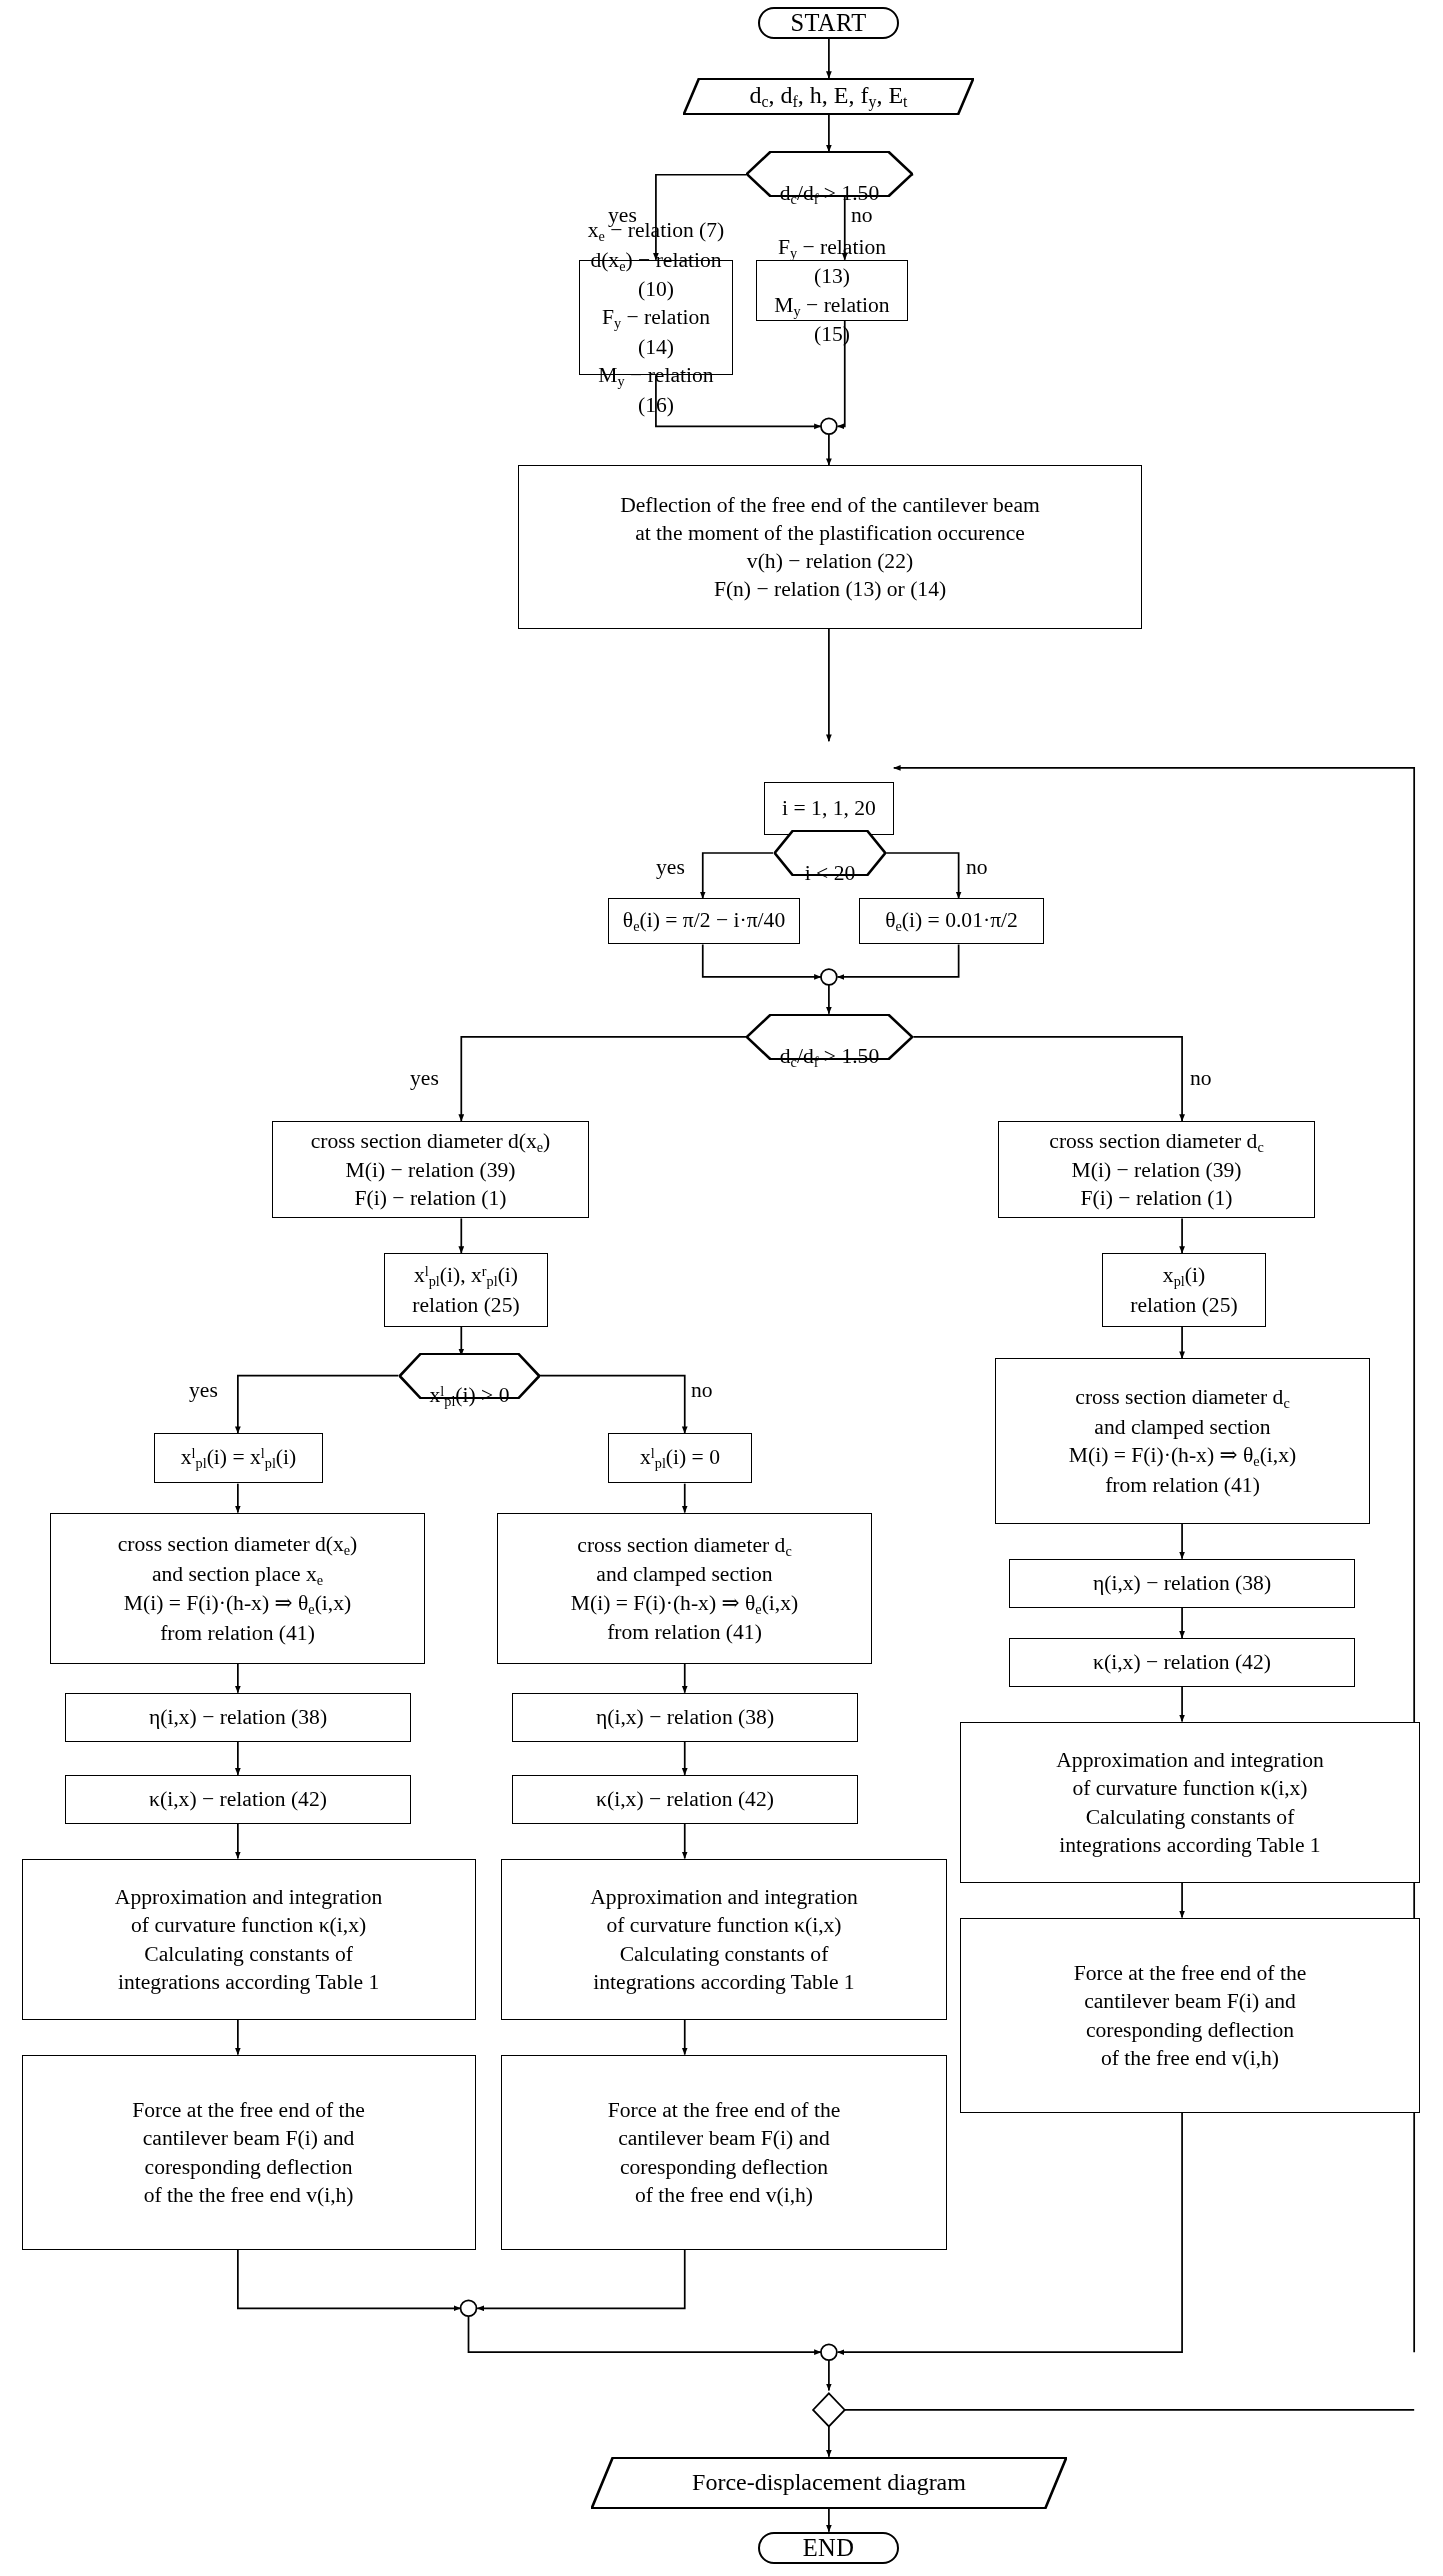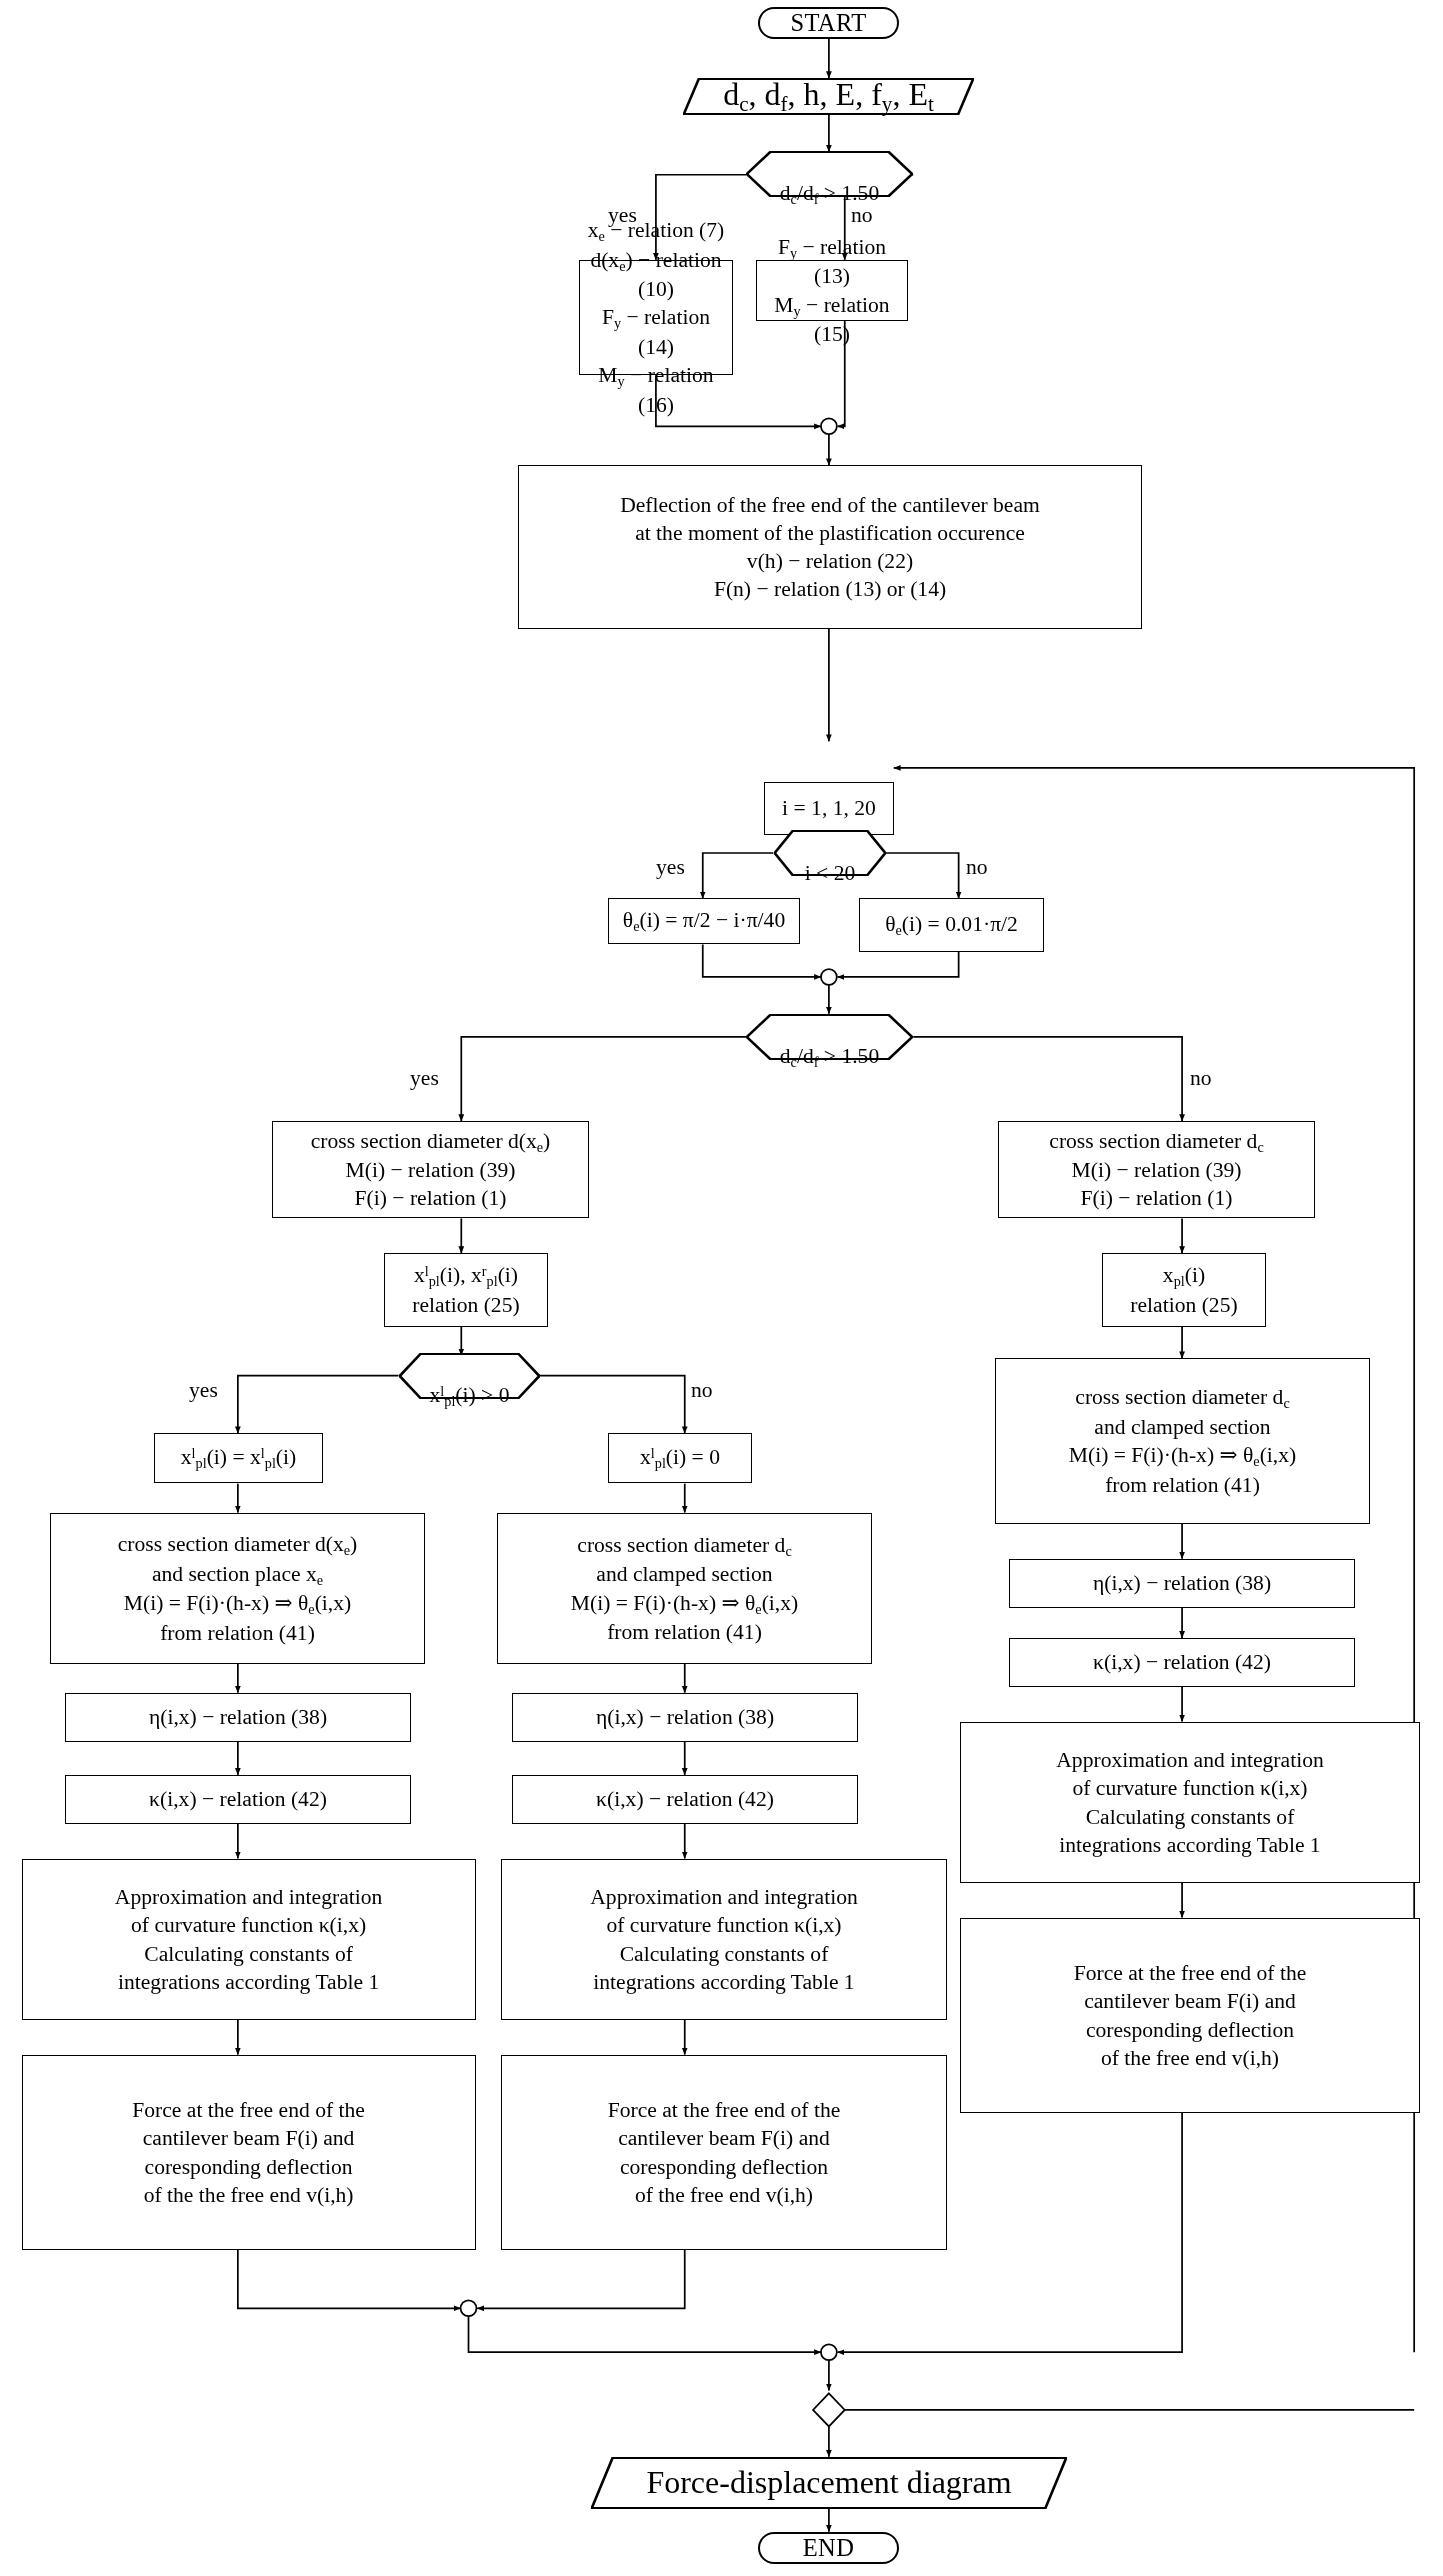--- a/index.html
+++ b/index.html
@@ -7,21 +7,21 @@
   #canvas{position:relative;width:1443px;height:2576px;background:#fff;overflow:hidden;}
   #wires{position:absolute;left:0;top:0;width:1443px;height:2576px;pointer-events:none;}
   .node{position:absolute;box-sizing:border-box;display:flex;align-items:center;
         justify-content:center;text-align:center;background:#fff;border:1.8px solid #000;
         line-height:1.30;}
   .node .inner{width:100%;padding:0 4.3px;border-radius:12px;}
   .proc{font-size:21.6px;}
   .term{border-radius:720px;border-width:2.2px;font-size:24.5px;letter-spacing:0.4px;}
   .io{border:none;background:transparent;}
   .io .shape{position:absolute;left:0;top:0;width:100%;height:100%;}
-  .io .txt{position:relative;z-index:2;font-size:32px;width:100%;text-align:center;}
+  .io .txt{position:relative;z-index:2;font-size:24px;width:100%;text-align:center;}
   .dec{border:none;background:transparent;}
   .dec .shape{position:absolute;left:0;top:0;width:100%;height:100%;}
   .dec .txt{position:relative;z-index:2;font-size:21.6px;width:100%;text-align:center;margin-top:40px;}
   .lbl{position:absolute;font-size:21.6px;color:#000;background:transparent;}
   sub{font-size:.66em;vertical-align:-.28em;}
   sup{font-size:.66em;vertical-align:.45em;}
   .l1{display:block;}
 </style>
 </head>
 <body>
@@ -171,21 +171,21 @@
     </svg>
     <span class="txt">i &lt; 20</span>
   </div>
   <span class="lbl" style="left:656px;top:855px;">yes</span>
   <span class="lbl" style="left:966px;top:855px;">no</span>
 
   <div class="node proc" style="left:608px;top:898px;width:192px;height:46px;">
     <div class="inner">θ<sub>e</sub>(i) = π/2 − i·π/40</div>
   </div>
 
-  <div class="node proc" style="left:859px;top:898px;width:185px;height:54px;justify-content:center;">
+  <div class="node proc" style="left:859px;top:898px;width:185px;height:46px;justify-content:center;">
     <div class="inner">θ<sub>e</sub>(i) = 0.01·π/2</div>
   </div>
 
   <div class="node dec" style="left:746px;top:1014px;width:167px;height:46px;">
     <svg class="shape" viewBox="0 0 232 64" preserveAspectRatio="none">
       <polygon points="34,1 198,1 231,32 198,63 34,63 1,32" fill="#fff" stroke="#000" stroke-width="2.6" vector-effect="non-scaling-stroke"></polygon>
     </svg>
     <span class="txt">d<sub>c</sub>/d<sub>f</sub> &gt; 1.50</span>
   </div>
   <span class="lbl" style="left:410px;top:1066px;">yes</span>

